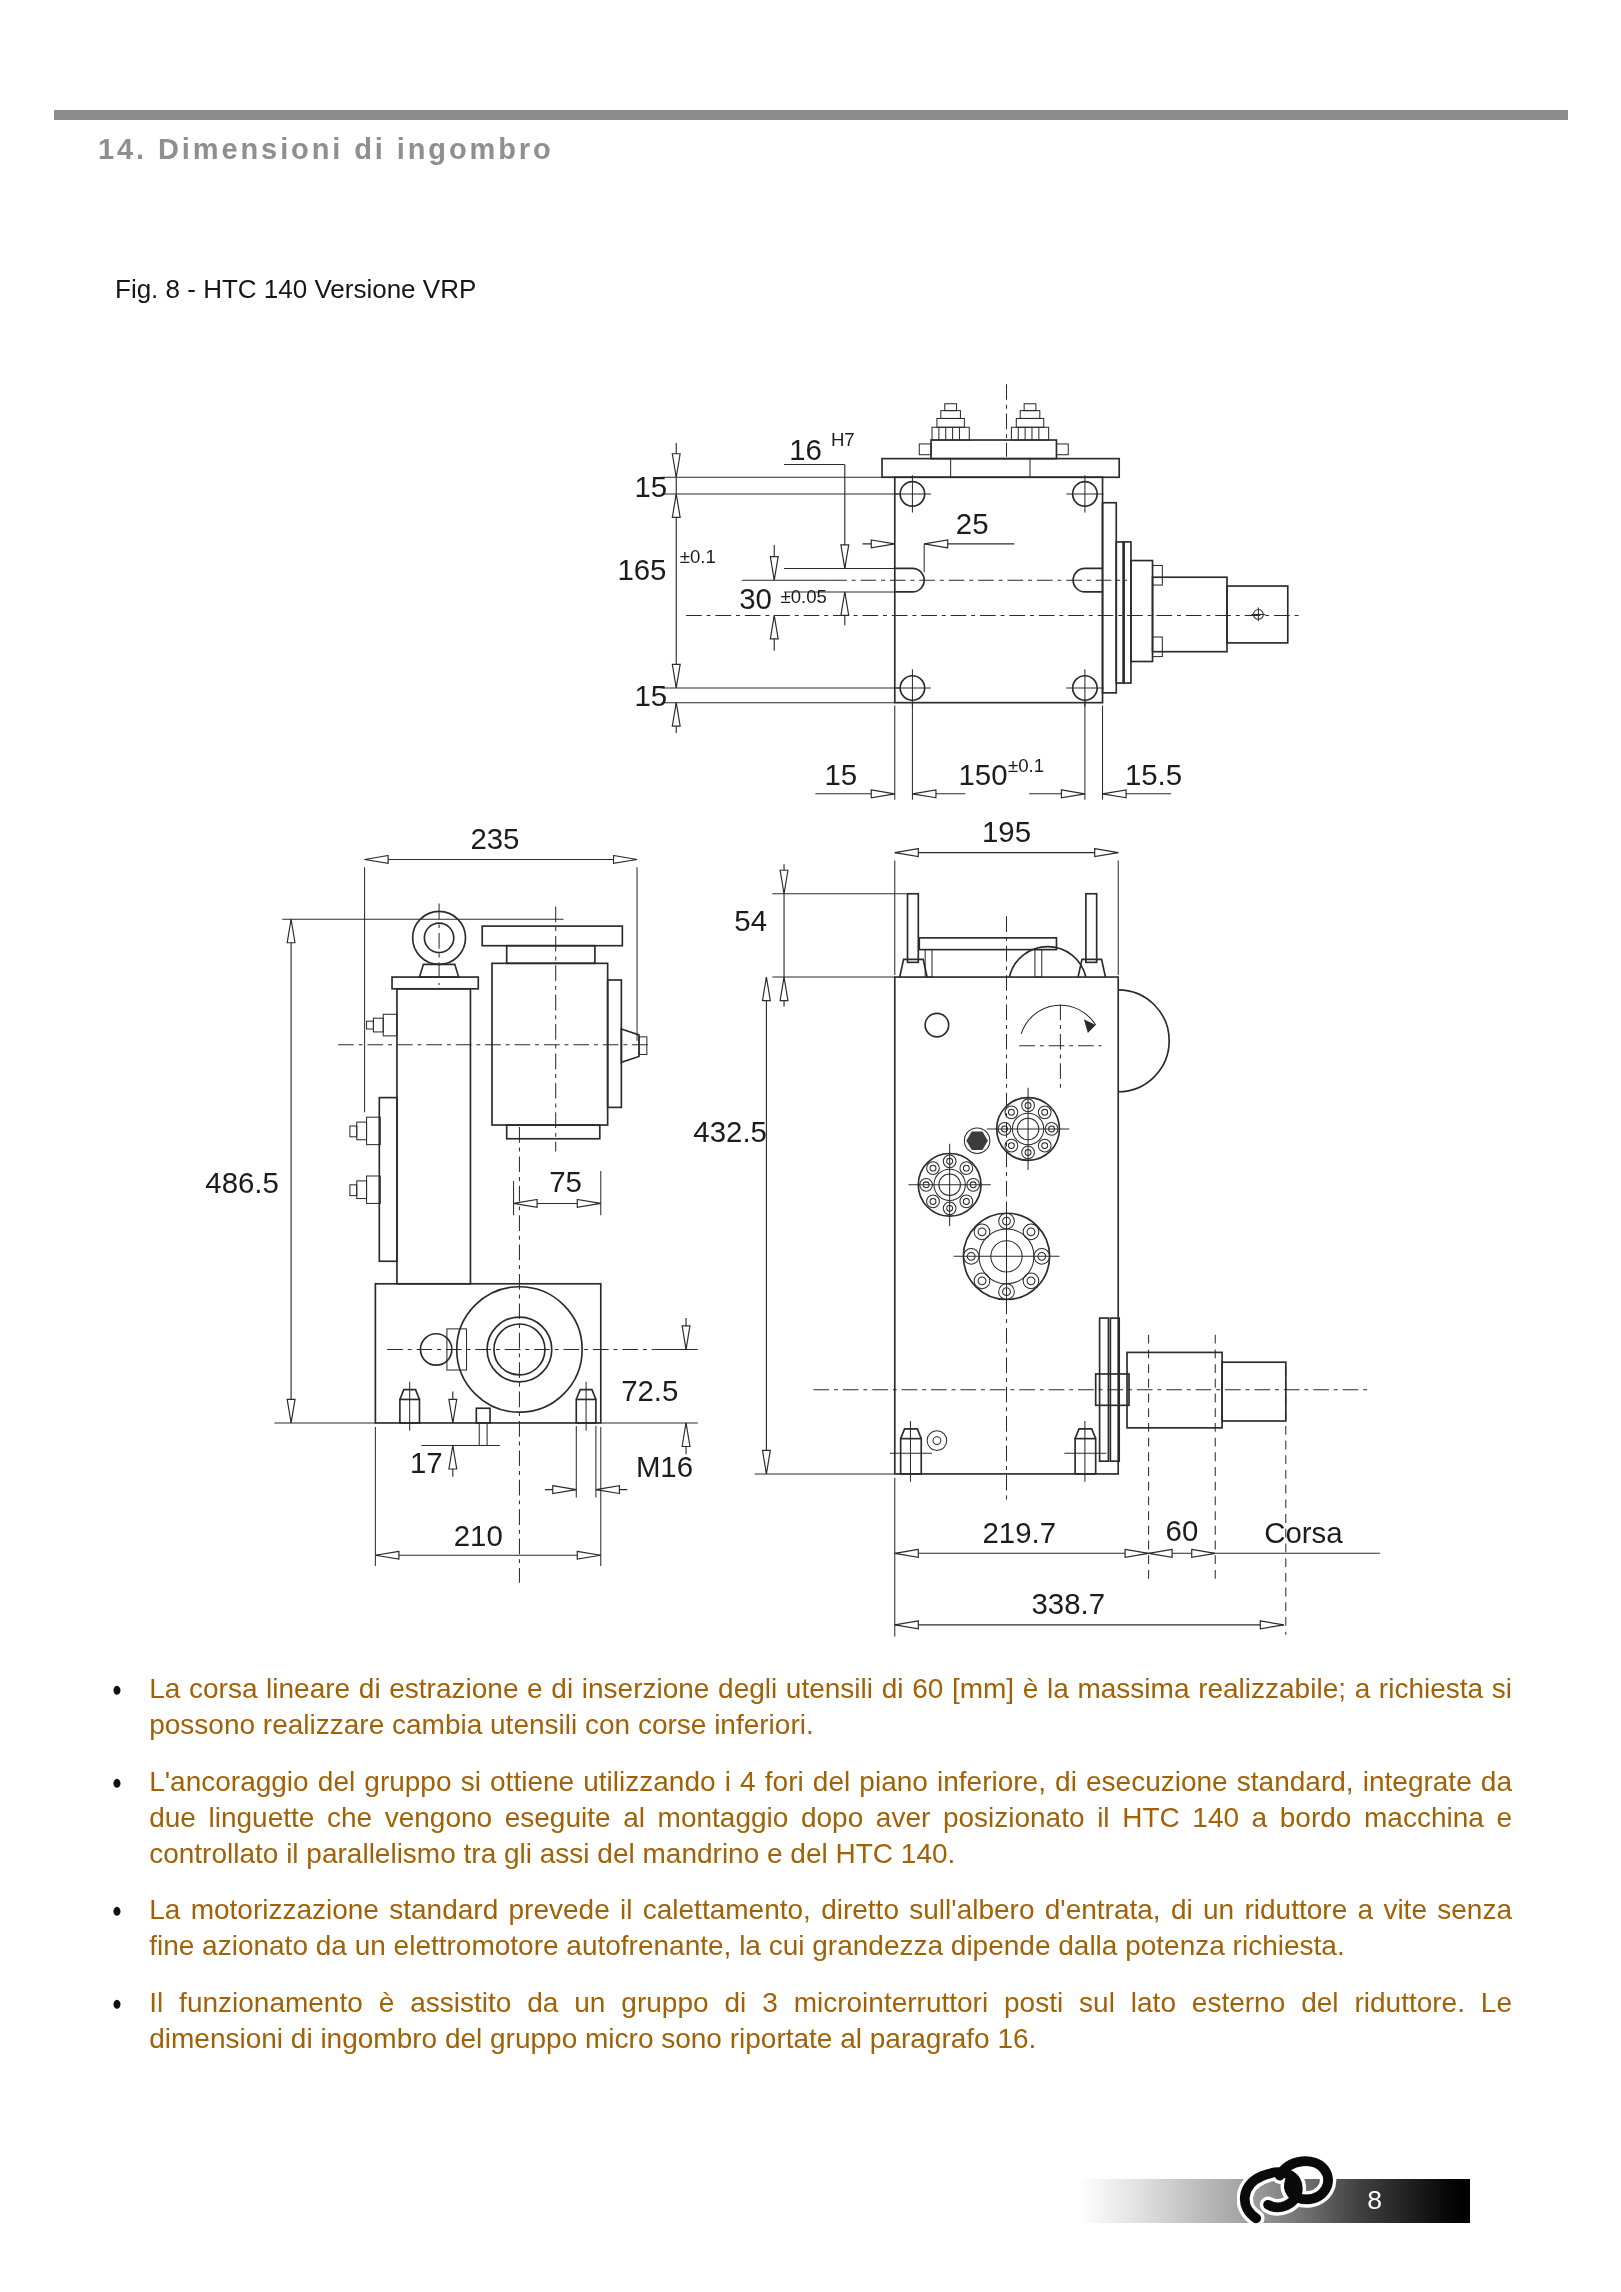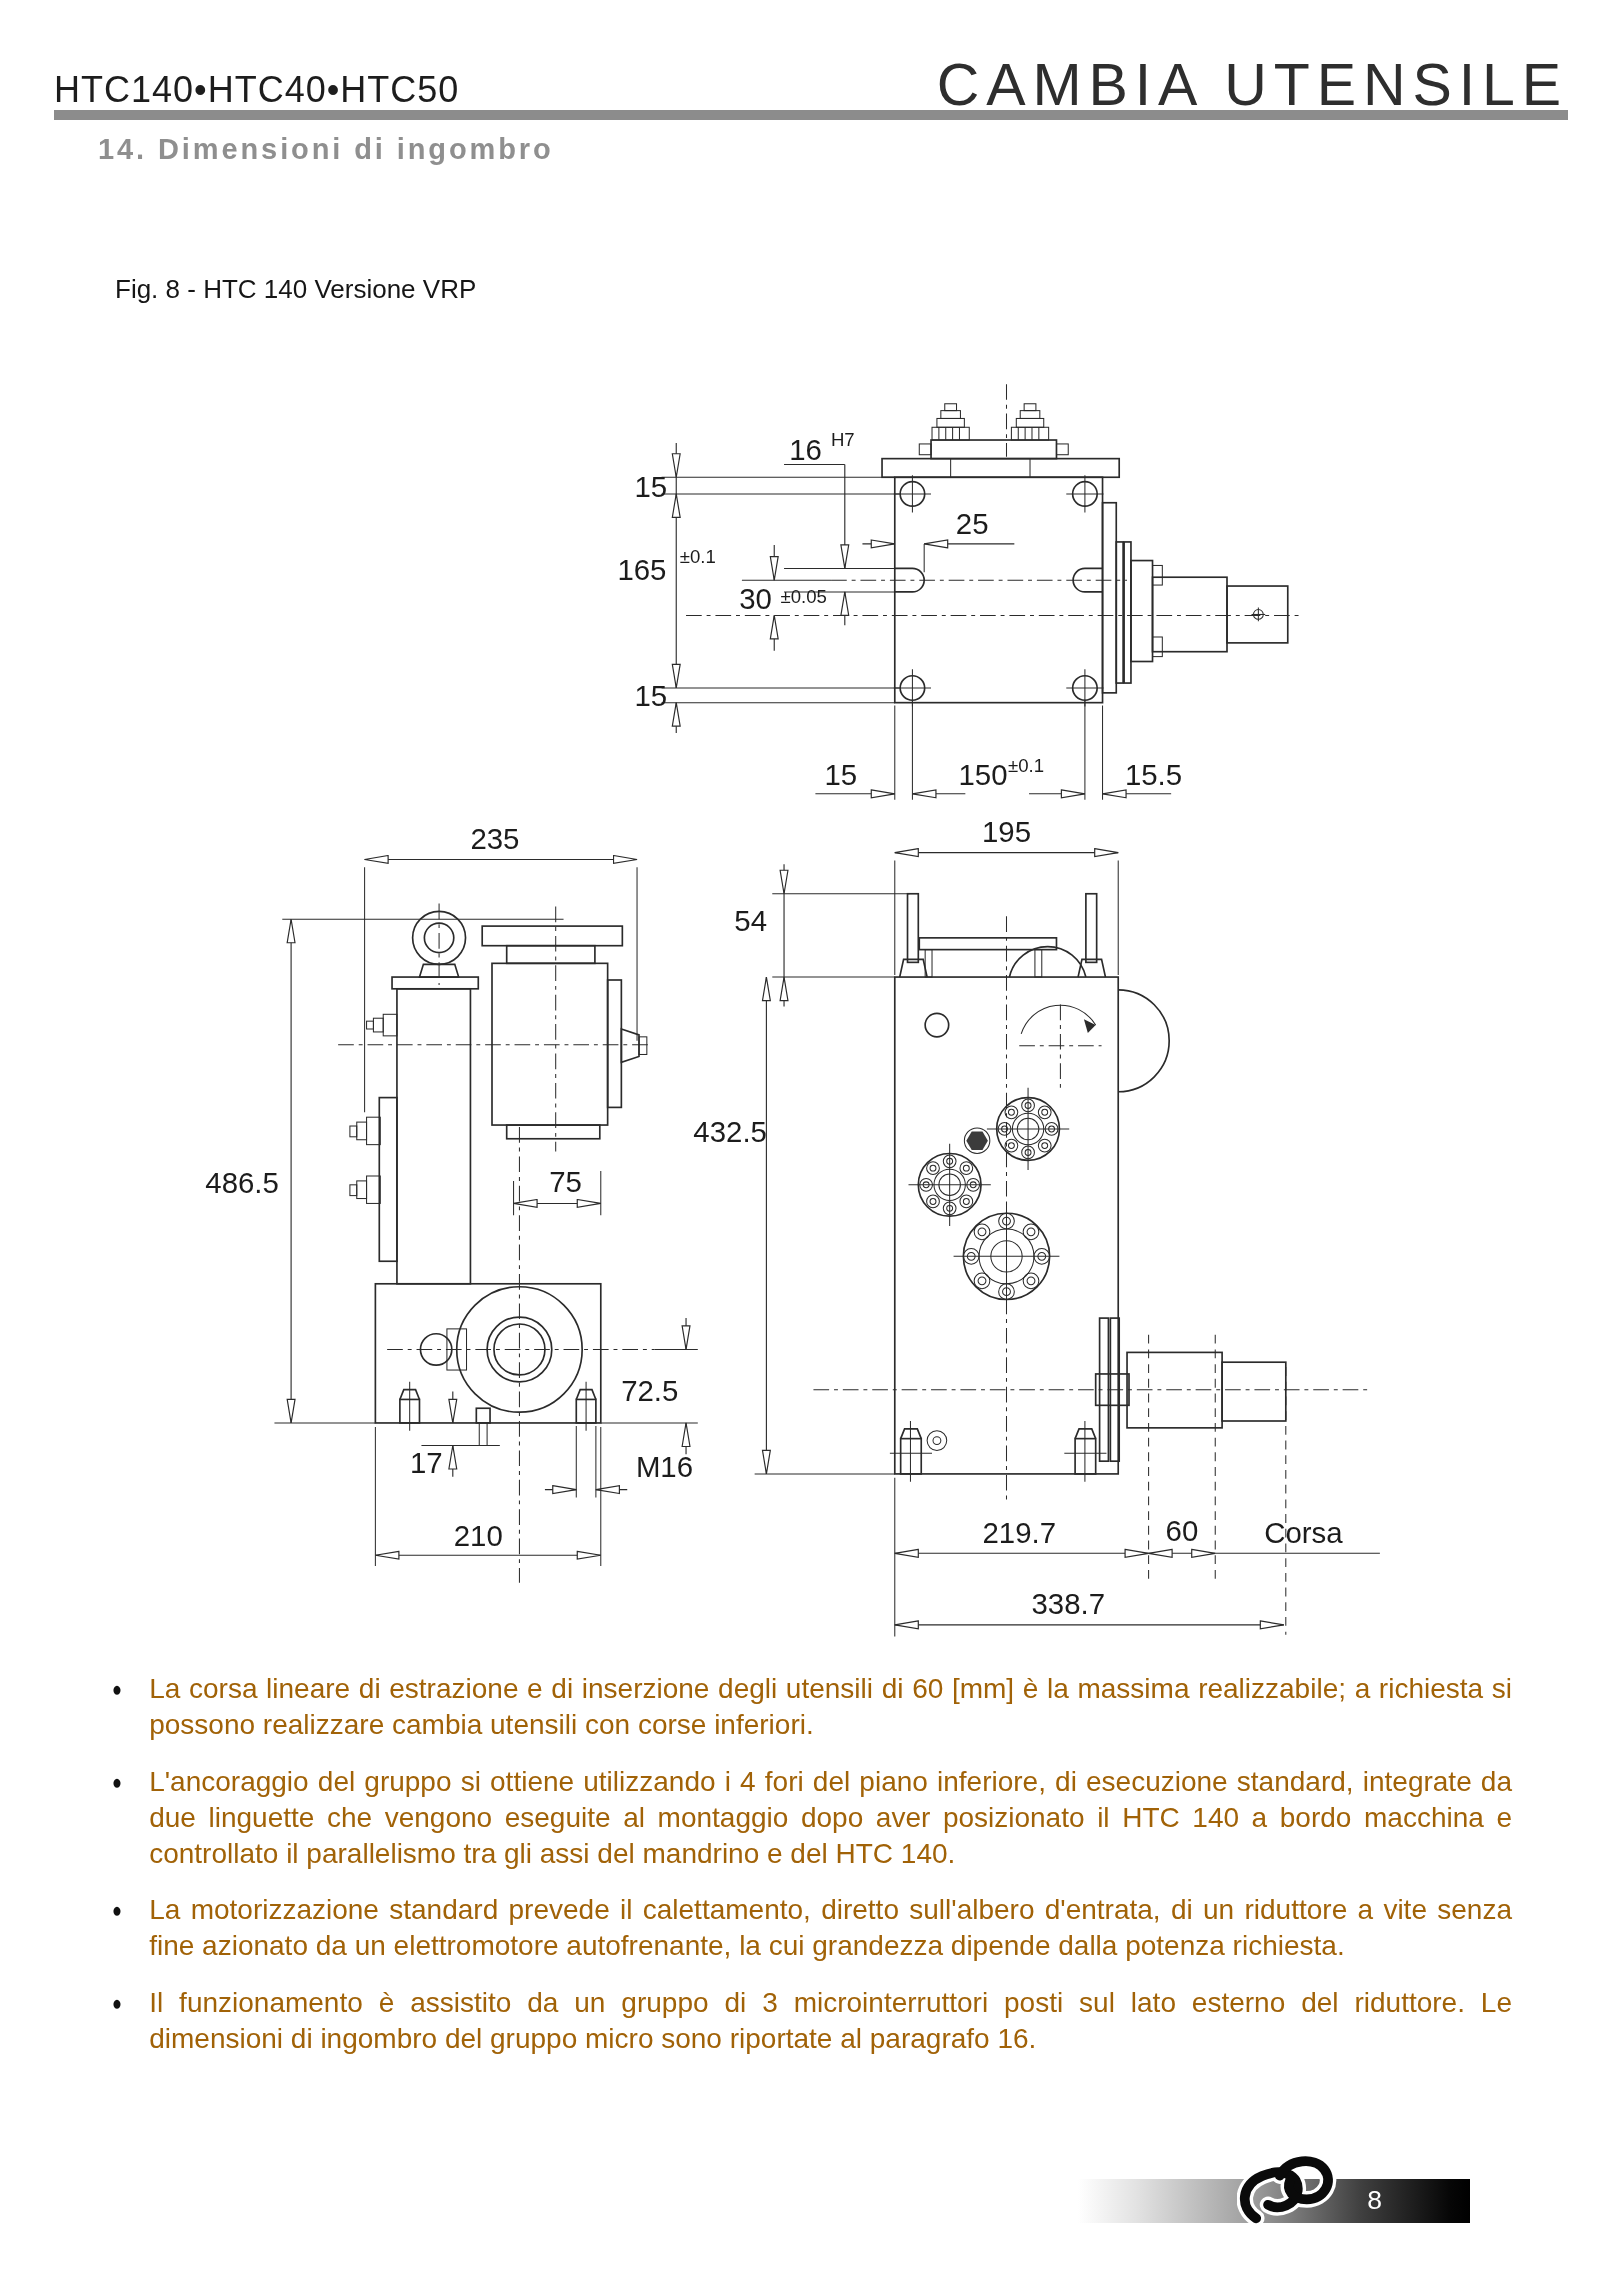--- a/index.html
+++ b/index.html
@@ -29,22 +29,20 @@
   #footbar{left:1078px;top:2179px;width:392px;height:44px;
     background:linear-gradient(90deg,#ffffff 0%,#e2e2e2 15%,#9c9c9c 45%,#404040 72%,#060606 95%,#000 100%);}
   #pageNum{left:1358px;top:2185px;width:33px;text-align:center;font-size:26.5px;color:#ffffff;}
   #logo{left:1237px;top:2152px;}
 </style>
 </head>
 <body>
 
 <div id="page">
 
-  <div class="abs" id="models">HTC140•HTC40•HTC50</div>
-  <div class="abs" id="brand">CAMBIA UTENSILE</div>
   <div class="abs" id="rule"></div>
   <div class="abs" id="sectionTitle">14. Dimensioni di ingombro</div>
   <div class="abs" id="figCaption">Fig. 8 - HTC 140  Versione VRP</div>
 
   <svg class="abs" id="draw" viewBox="0 0 1654 1700">
     <defs>
       <marker id="mE" markerUnits="userSpaceOnUse" markerWidth="27" markerHeight="12" refX="25" refY="5" orient="auto">
         <path d="M1,1 L25,5 L1,9 Z" fill="#ffffff" stroke="#2b2b2b" stroke-width="1.2"></path>
       </marker>
       <marker id="mS" markerUnits="userSpaceOnUse" markerWidth="27" markerHeight="12" refX="1" refY="5" orient="auto">

